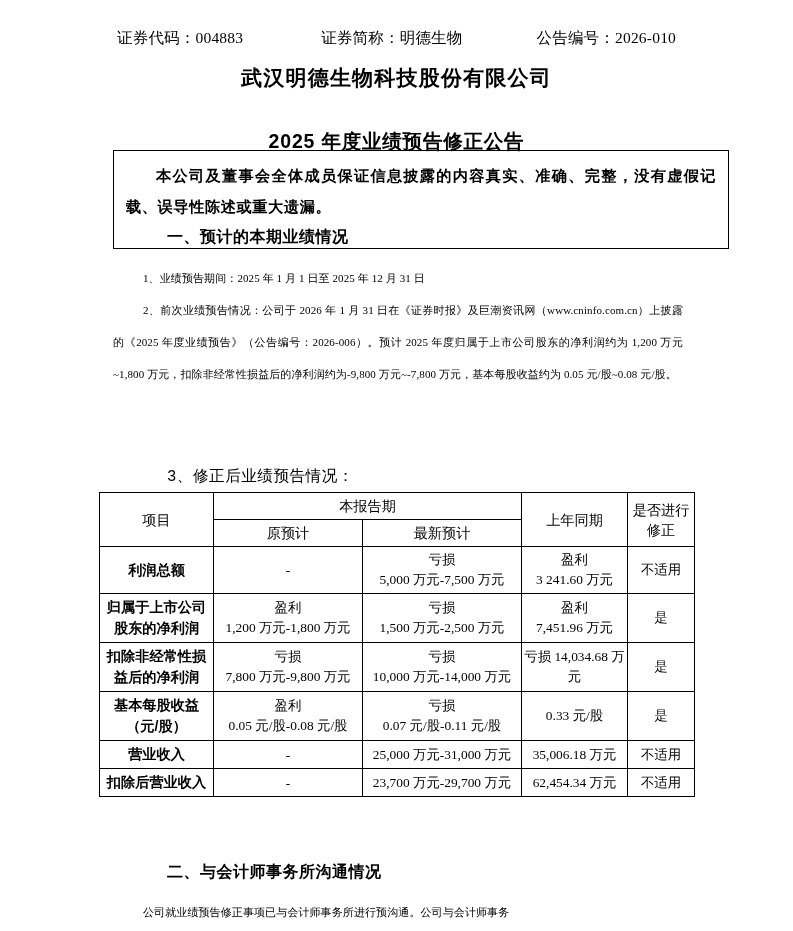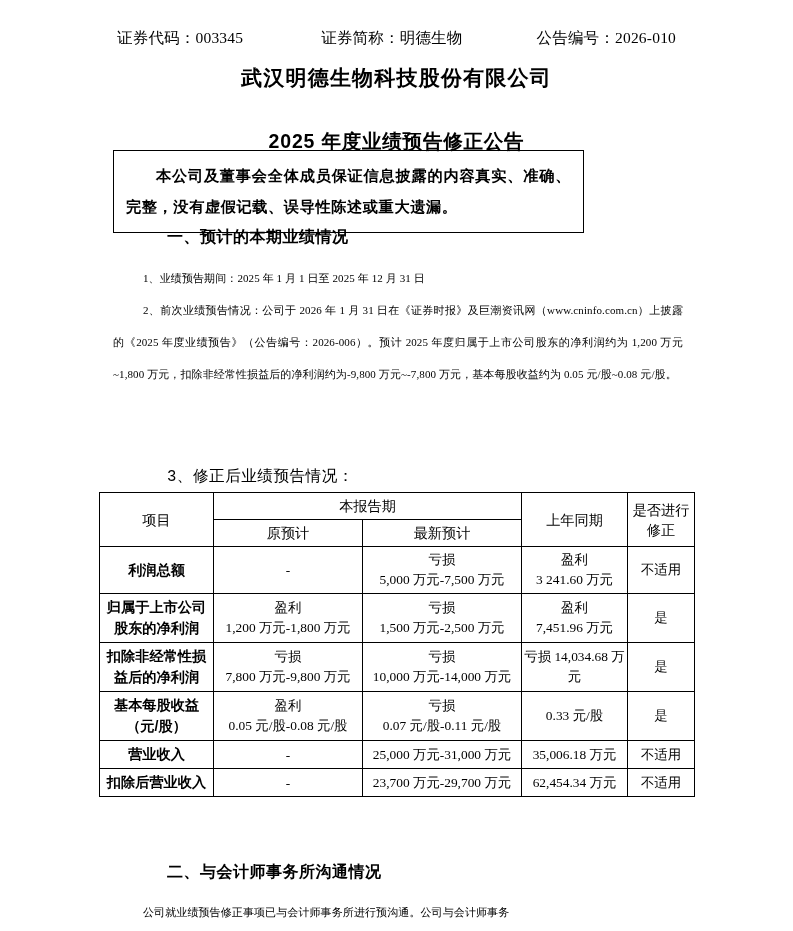--- a/index.html
+++ b/index.html
@@ -63,24 +63,24 @@
     letter-spacing: 0.8px;
     font-family: "Liberation Sans", "DejaVu Sans", sans-serif;
     margin-top: 24px;
   }
 
   
   .notice-box {
     position: absolute;
     top: 150px;
     left: 113px;
-    width: 471px;
+    width: 616px;
     box-sizing: border-box;
     border: 1.4px solid #000;
-    padding: 9px 12px 10px 12px;
+    padding: 9px 12px 26px 12px;
     font-family: "Liberation Sans", "DejaVu Sans", sans-serif;
     font-weight: bold;
     font-size: 15.2px;
     line-height: 31px;
     text-align: justify;
     text-indent: 30px;
     letter-spacing: 0.6px;
   }
 
   
@@ -156,21 +156,21 @@
 
   
   table.report { outline: 1.6px solid #000; outline-offset: -1px; }
 </style>
 </head>
 <body>
 
 <div class="page">
 
   <div class="meta-line">
-    <span class="meta-item code">证券代码：003345</span>
+    <span class="meta-item code">证券代码：004883</span>
     <span class="meta-item abbr">证券简称：明德生物</span>
     <span class="meta-item notice">公告编号：2026-010</span>
   </div>
 
   <div class="doc-title">武汉明德生物科技股份有限公司</div>
   <div class="doc-subtitle">2025 年度业绩预告修正公告</div>
 
   <div class="notice-box">本公司及董事会全体成员保证信息披露的内容真实、准确、完整，没有虚假记载、误导性陈述或重大遗漏。</div>
 
   <div class="section-heading" id="heading-1">一、预计的本期业绩情况</div>

